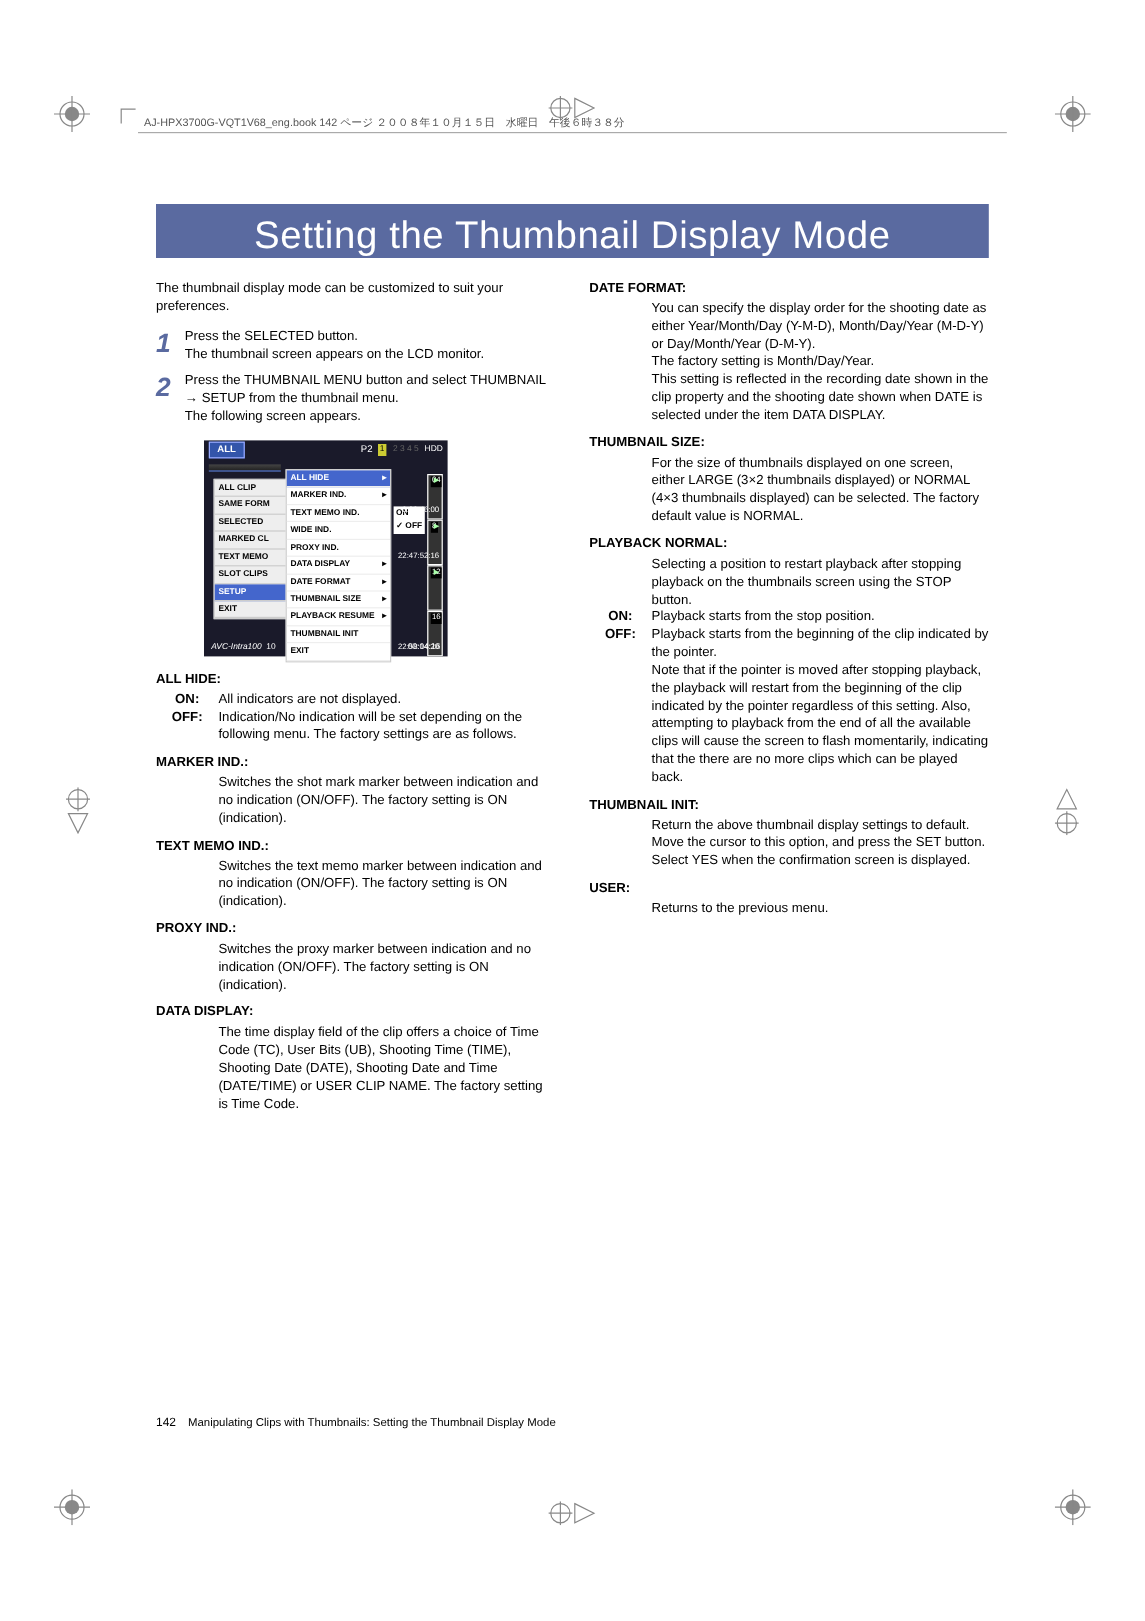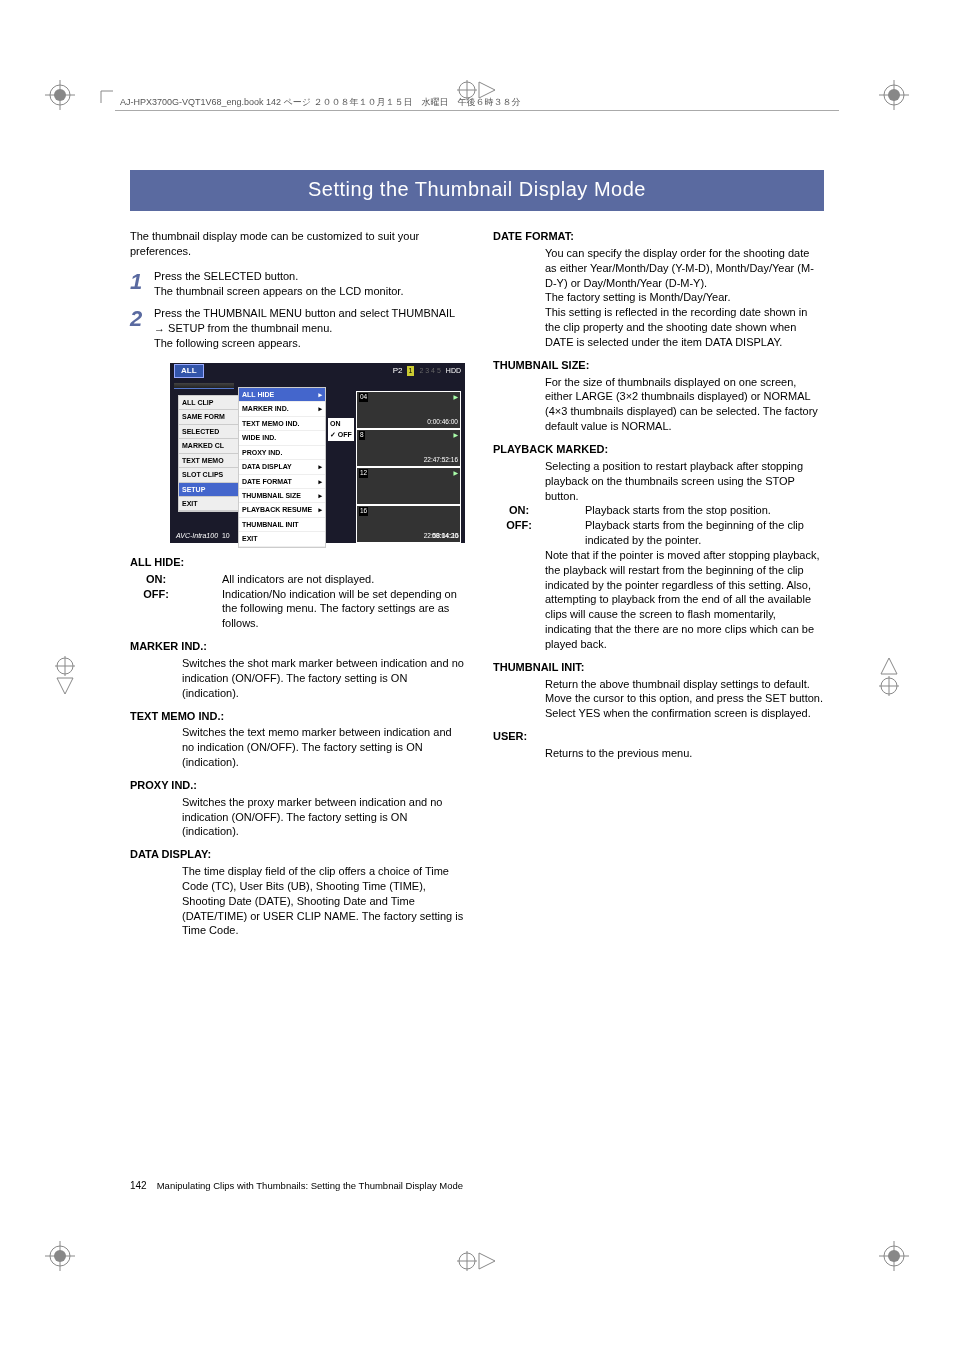--- a/index.html
+++ b/index.html
@@ -41,23 +41,23 @@
       position: absolute;
       top: 170px;
       left: 130px;
       right: 130px;
     }
 
     .title-bar {
       background: #5a6aa0;
       color: #fff;
       text-align: center;
-      font-size: 20px;
+      font-size: 32px;
       font-weight: normal;
-      padding: 8px 0 10px;
+      padding: 8px 0 0;
       margin-bottom: 18px;
       letter-spacing: 0.5px;
     }
 
     .columns {
       display: flex;
       gap: 28px;
       font-size: 11px;
       line-height: 1.35;
     }
@@ -73,21 +73,21 @@
       color: #5a6aa0;
       width: 24px;
       flex-shrink: 0;
       line-height: 1.0;
       padding-top: 2px;
     }
     .step-body { flex: 1; }
 
     .menu-screenshot {
       margin: 12px auto 12px 40px;
-      width: 295px;
+      width: 203px;
       height: 180px;
       background: #1a1a2a;
       position: relative;
       font-size: 8px;
       color: #fff;
     }
     .ms-top {
       display: flex;
       align-items: center;
       height: 16px;
@@ -170,21 +170,21 @@
       display: flex; justify-content: space-between;
       font-size: 7px;
       align-items: center;
     }
 
     .def-block { margin-bottom: 8px; }
     .def-term { font-weight: bold; margin-bottom: 2px; }
     .def-body { padding-left: 52px; }
     .onoff-row { display: flex; }
     .onoff-label { width: 52px; font-weight: bold; flex-shrink: 0; text-align: center; }
-    .onoff-text { flex: 1; margin-left: 40px; }
+    .onoff-text { flex: 1; }
 
     .footer {
       position: absolute;
       bottom: 160px;
       left: 130px;
       display: flex;
       align-items: baseline;
       gap: 10px;
       font-size: 9.5px;
     }
@@ -403,21 +403,21 @@
         <div class="def-term">DATE FORMAT:</div>
         <div class="def-body">You can specify the display order for the shooting date as either Year/Month/Day (Y-M-D), Month/Day/Year (M-D-Y) or Day/Month/Year (D-M-Y).</div>
         <div class="def-body">The factory setting is Month/Day/Year.</div>
         <div class="def-body">This setting is reflected in the recording date shown in the clip property and the shooting date shown when DATE is selected under the item DATA DISPLAY.</div>
       </div>
       <div class="def-block">
         <div class="def-term">THUMBNAIL SIZE:</div>
         <div class="def-body">For the size of thumbnails displayed on one screen, either LARGE (3×2 thumbnails displayed) or NORMAL (4×3 thumbnails displayed) can be selected. The factory default value is NORMAL.</div>
       </div>
       <div class="def-block">
-        <div class="def-term">PLAYBACK MARKED:</div>
+        <div class="def-term">PLAYBACK NORMAL:</div>
         <div class="def-body">Selecting a position to restart playback after stopping playback on the thumbnails screen using the STOP button.</div>
         <div class="onoff-row">
             <div class="onoff-label">ON:</div>
             <div class="onoff-text">Playback starts from the stop position.</div>
           </div>
         <div class="onoff-row">
             <div class="onoff-label">OFF:</div>
             <div class="onoff-text">Playback starts from the beginning of the clip indicated by the pointer.</div>
           </div>
         <div class="def-body">Note that if the pointer is moved after stopping playback, the playback will restart from the beginning of the clip indicated by the pointer regardless of this setting. Also, attempting to playback from the end of all the available clips will cause the screen to flash momentarily, indicating that the there are no more clips which can be played back.</div>

